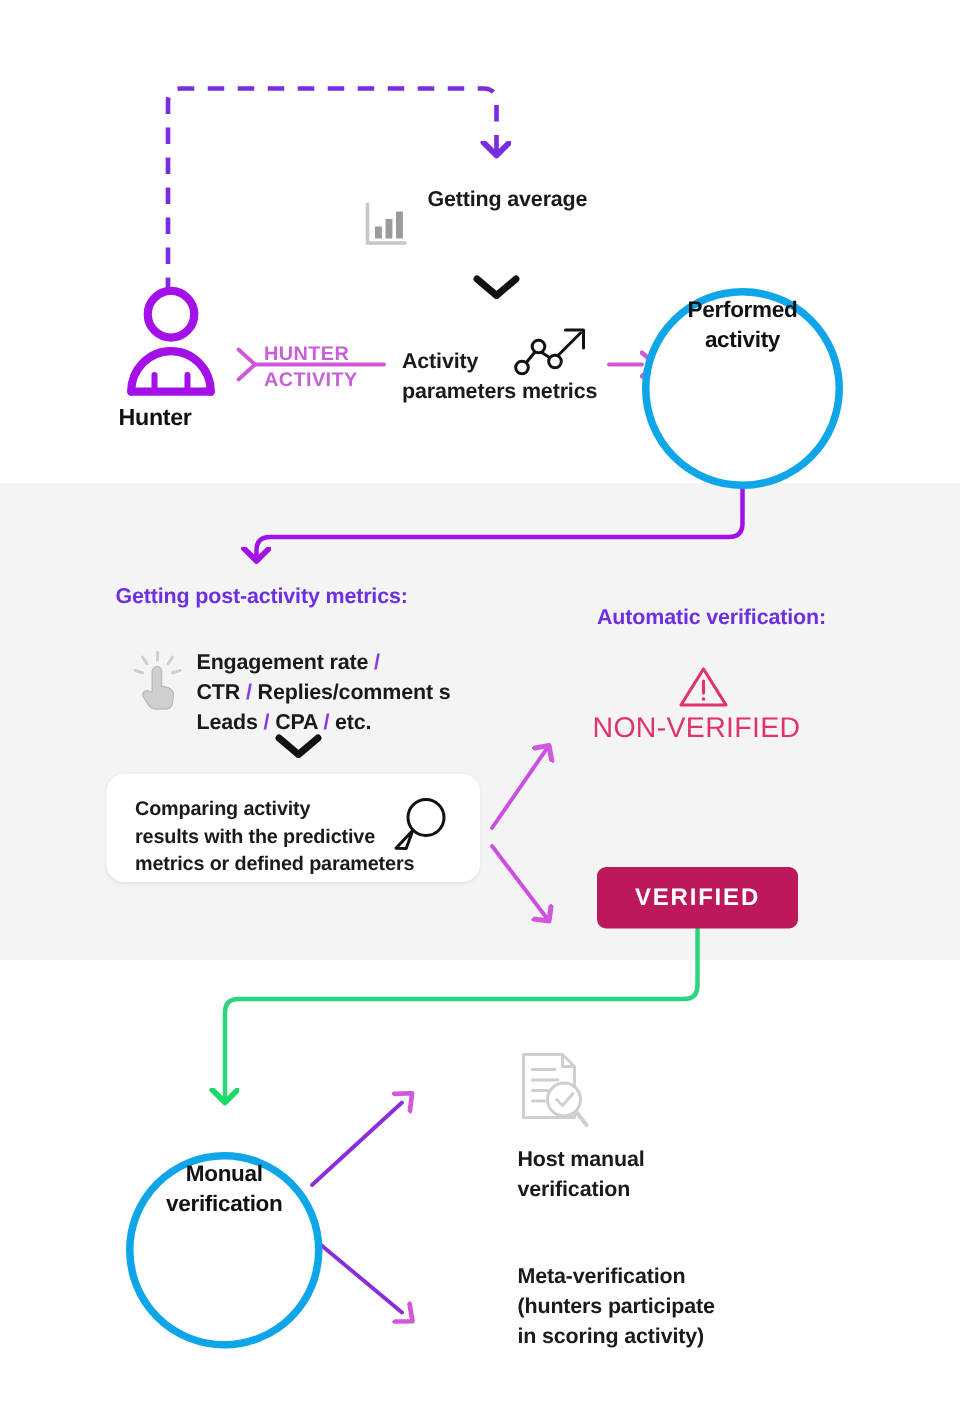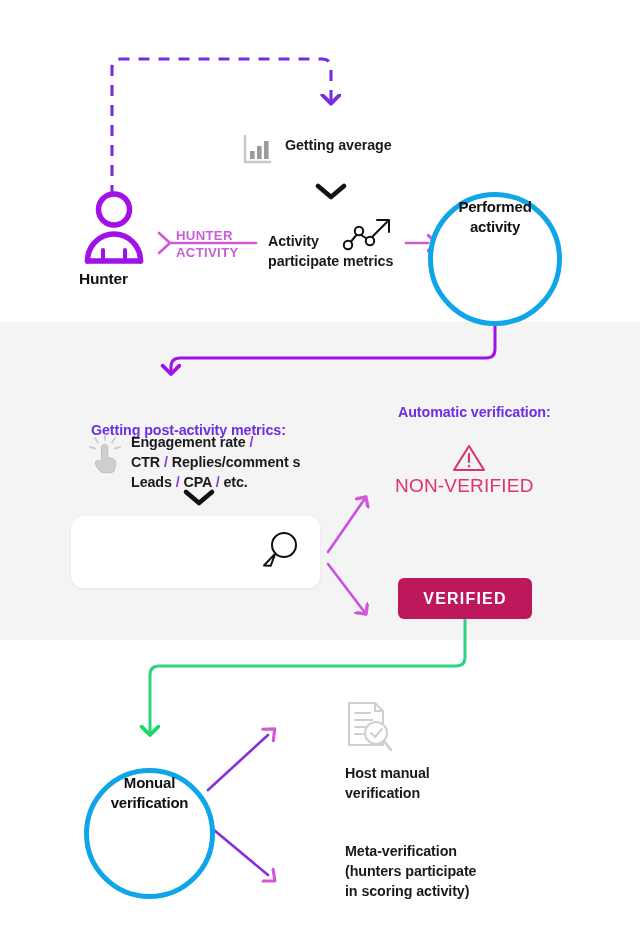--- a/index.html
+++ b/index.html
@@ -181,49 +181,49 @@
     <div>ACTIVITY</div>
   </div>
 
   <svg class="abs" style="left:242px; top:134px;" width="30" height="32" viewBox="0 0 30 32">
     <path d="M3,2 L3,28 L28,28" fill="none" stroke="#c7c7c7" stroke-width="2.4" stroke-linecap="round"></path>
     <rect x="8" y="17" width="4.6" height="8" fill="#9b9b9b"></rect>
     <rect x="15" y="12" width="4.6" height="13" fill="#9b9b9b"></rect>
     <rect x="22" y="7" width="4.6" height="18" fill="#9b9b9b"></rect>
   </svg>
 
-  <div class="abs t-body" style="left:285px; top:123px; width:190px;margin-top:12px;">
+  <div class="abs t-body" style="left:285px; top:123px; width:190px;">
     <div>Getting average</div>
   </div>
 
   <svg class="chev" style="left:314px; top:181px;" width="34" height="20" viewBox="0 0 34 20">
     <path d="M4,5 L17,16 L30,5" fill="none" stroke="#111111" stroke-width="4.6" stroke-linecap="round" stroke-linejoin="round"></path>
   </svg>
 
   <div class="abs t-body" style="left:268px; top:231px; width:140px;">
     <div>Activity</div>
-    <div>participate metrics</div>
+    <div>parameters metrics</div>
   </div>
 
   <svg class="abs" style="left:342px; top:214px;" width="56" height="40" viewBox="0 0 56 40">
     <path d="M7,30 L16,19 L27,26 L45,8" fill="none" stroke="#111111" stroke-width="2" stroke-linecap="round" stroke-linejoin="round"></path>
     <path d="M35,6 L47,6 L47,18" fill="none" stroke="#111111" stroke-width="2" stroke-linecap="round" stroke-linejoin="round"></path>
     <circle cx="6" cy="31" r="4.2" fill="#ffffff" stroke="#111111" stroke-width="2"></circle>
     <circle cx="17" cy="17" r="4.2" fill="#ffffff" stroke="#111111" stroke-width="2"></circle>
     <circle cx="28" cy="27" r="4.2" fill="#ffffff" stroke="#111111" stroke-width="2"></circle>
   </svg>
 
   <div class="circle" id="performed-circle">
     <div class="t-circle">
       <div>Performed</div>
       <div>activity</div>
     </div>
   </div>
 
-  <div class="abs t-heading" style="left:91px; top:390px;margin-top:32px;">Getting post-activity metrics:</div>
+  <div class="abs t-heading" style="left:77px; top:390px;">Getting post-activity metrics:</div>
 
   <div class="abs t-heading" style="left:398px; top:404px;">Automatic verification:</div>
 
   <svg class="abs" style="left:88px; top:433px;" width="34" height="42" viewBox="0 0 34 42">
     <g stroke="#cfcfcf" stroke-width="2" stroke-linecap="round">
       <path d="M17,2 L17,7"></path>
       <path d="M7,5 L10,9.5"></path>
       <path d="M27,5 L24,9.5"></path>
       <path d="M2,14 L7,15.5"></path>
       <path d="M32,14 L27,15.5"></path>
@@ -252,20 +252,25 @@
       <span class="slash">/</span>
       <span>etc.</span>
     </div>
   </div>
 
   <svg class="chev" style="left:182px; top:487px;" width="34" height="20" viewBox="0 0 34 20">
     <path d="M4,5 L17,16 L30,5" fill="none" stroke="#111111" stroke-width="4.6" stroke-linecap="round" stroke-linejoin="round"></path>
   </svg>
 
   <div id="compare-card">
+    <div class="txt">
+      <div>Comparing activity</div>
+      <div>results with the predictive</div>
+      <div>metrics or defined parameters</div>
+    </div>
     <svg class="abs" style="left:190px; top:14px;" width="40" height="44" viewBox="0 0 40 44">
       <circle cx="23" cy="15" r="12" fill="none" stroke="#111111" stroke-width="2"></circle>
       <path d="M14.2,23.6 L3,35.5 L9.8,35.7 Z" fill="none" stroke="#111111" stroke-width="2" stroke-linejoin="round"></path>
     </svg>
   </div>
 
   <svg class="abs" style="left:452px; top:443px;" width="34" height="30" viewBox="0 0 34 30">
     <path d="M17,3 L32,27 L2,27 Z" fill="none" stroke="#e0326c" stroke-width="2.1" stroke-linejoin="round"></path>
     <path d="M17,11 L17,19" stroke="#e0326c" stroke-width="2.1" stroke-linecap="round"></path>
     <circle cx="17" cy="23" r="1.2" fill="#e0326c"></circle>

